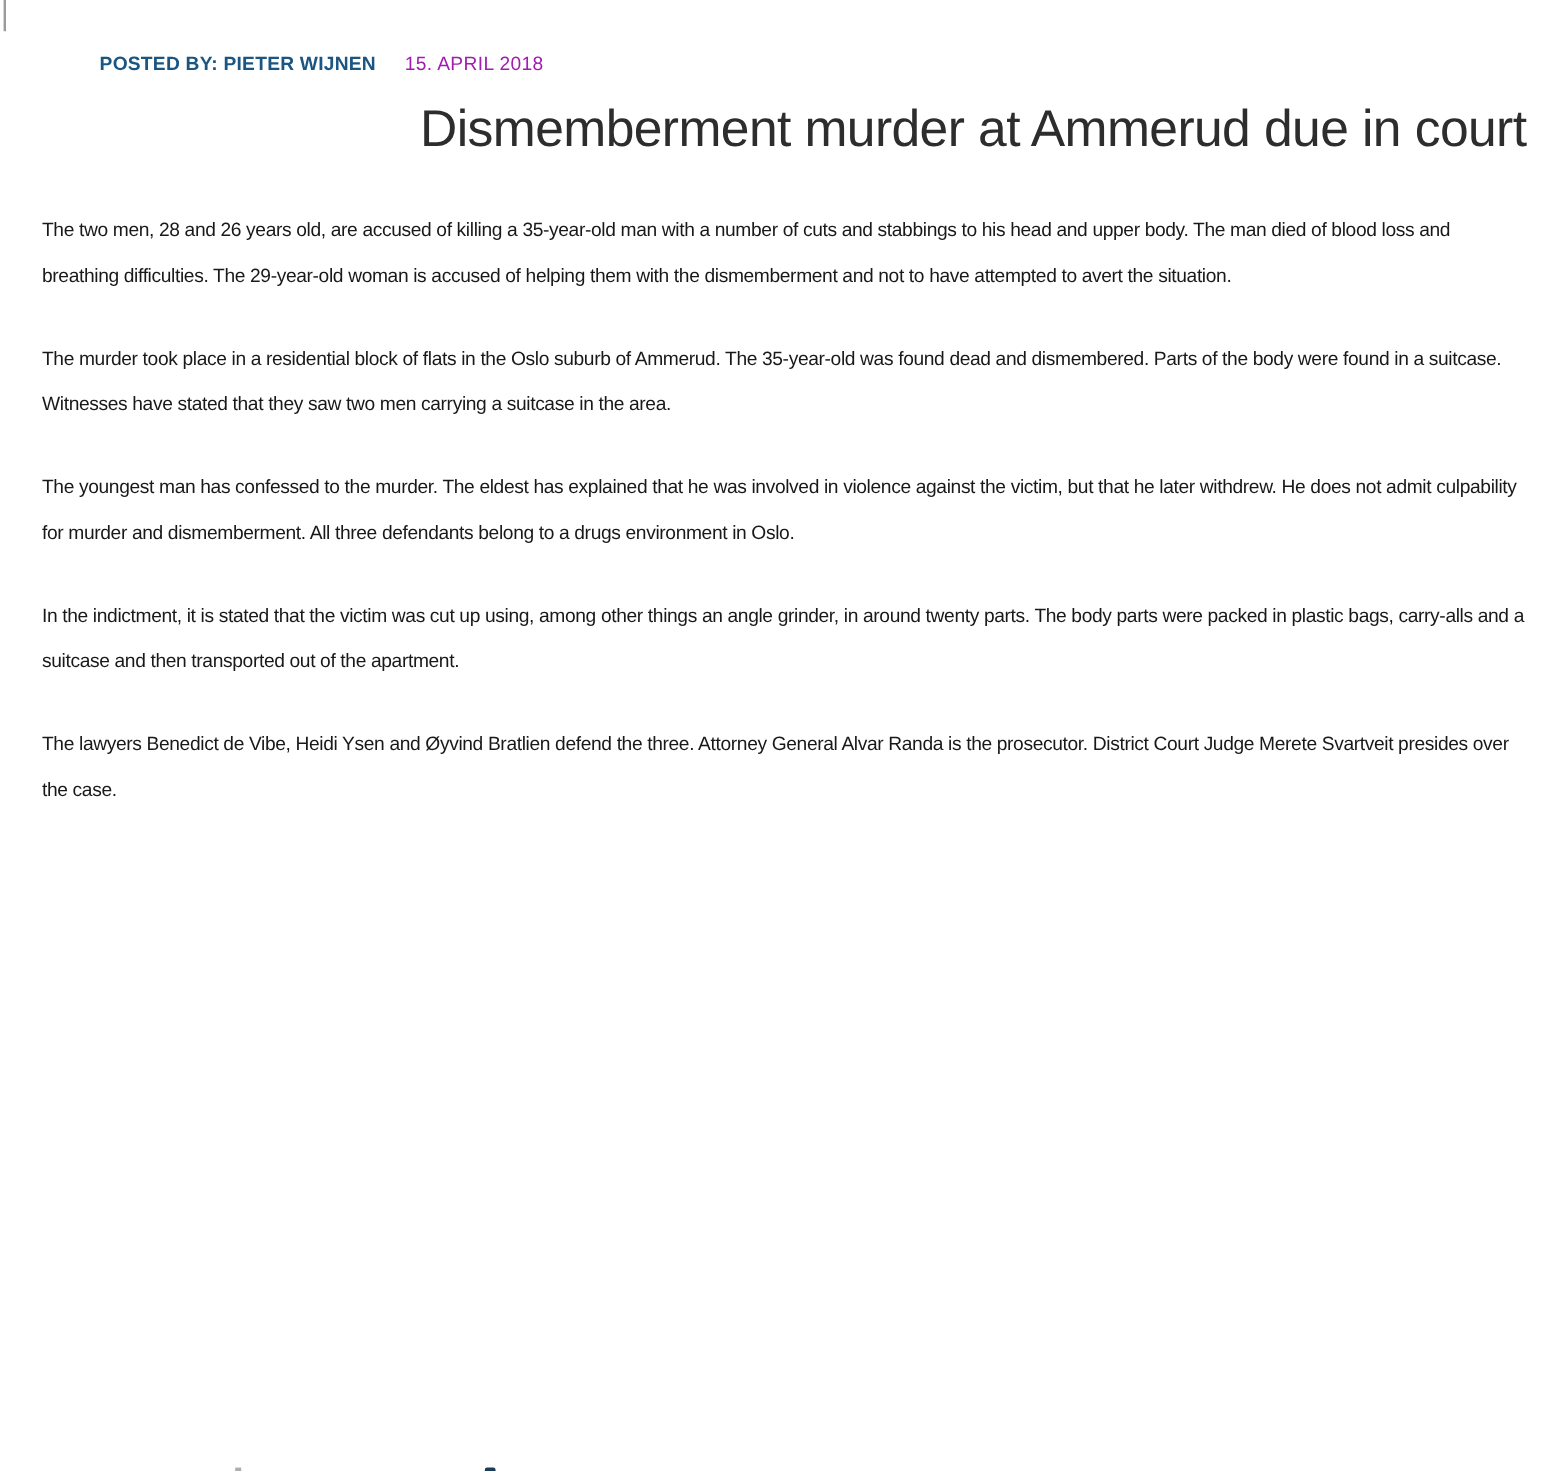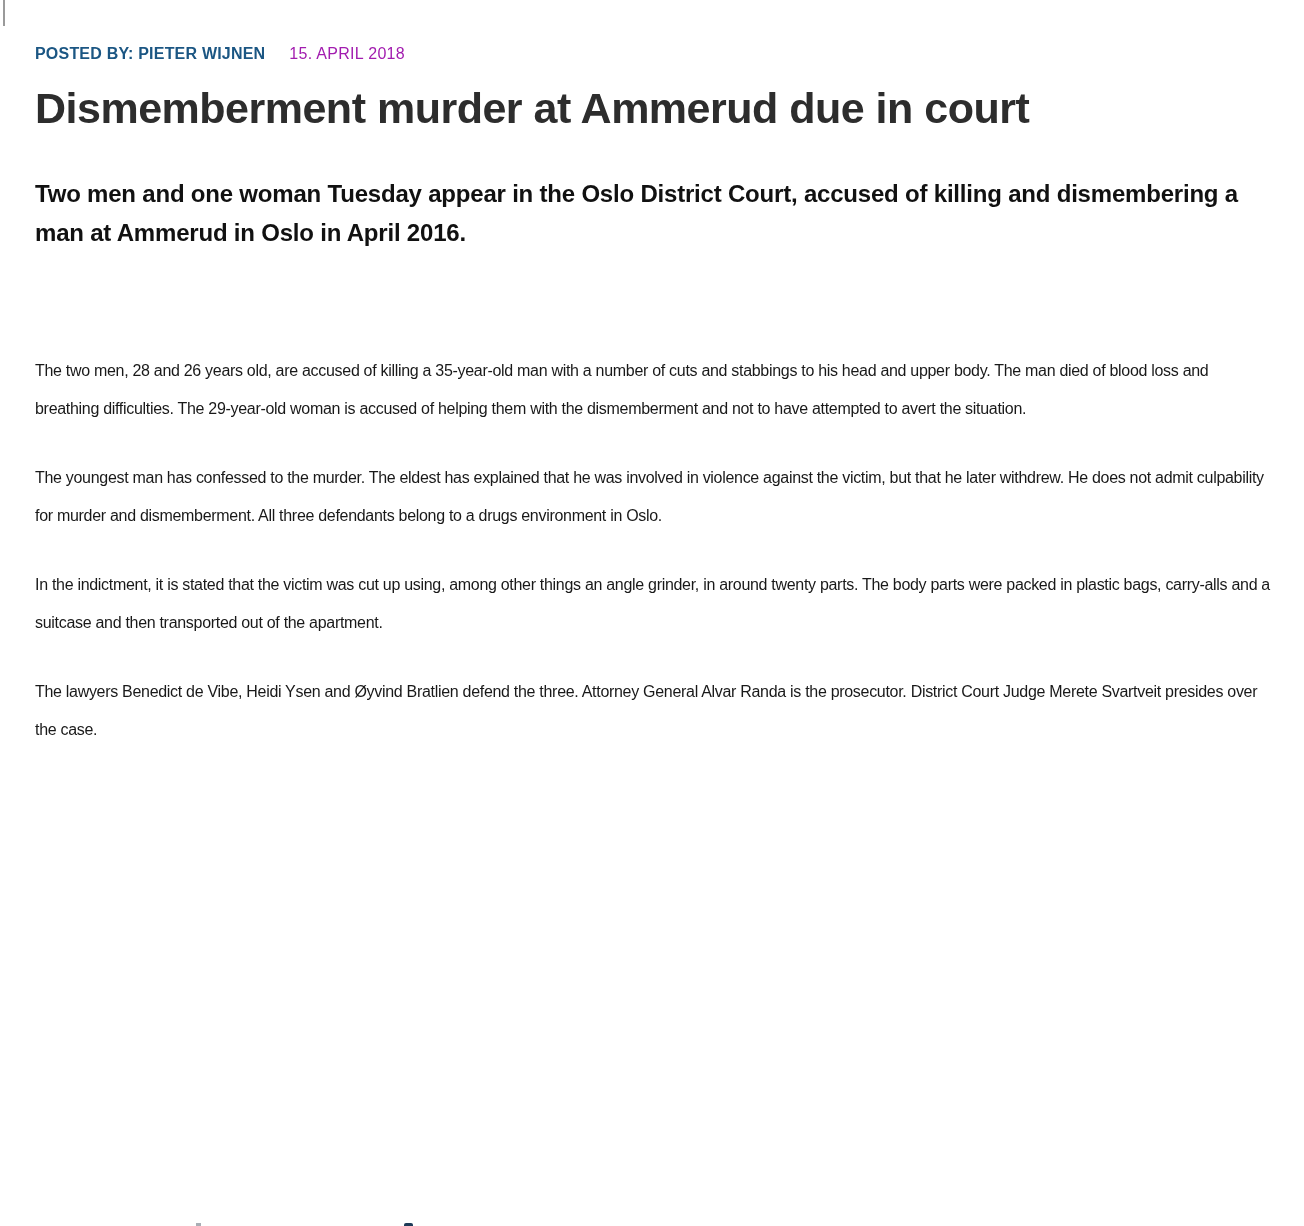--- a/index.html
+++ b/index.html
@@ -27,20 +27,21 @@
   }
 
   article {
     padding: 45px 32px 0 35px;
   }
 
   .byline {
     display: flex;
     align-items: baseline;
     margin-bottom: 21px;
+    margin-left: 48px;
   }
   .byline .author {
     color: var(--accent-color, #1b5683);
     font-weight: 700;
     font-size: 16px;
     letter-spacing: 0.2px;
     text-decoration: none;
     cursor: pointer;
     text-transform: uppercase;
   }
@@ -49,23 +50,24 @@
     font-size: 16px;
     letter-spacing: 0.3px;
     color: #a21caf;
     text-transform: uppercase;
   }
 
   h1.title {
     margin: 0 0 42px 0;
     font-size: 43px;
     line-height: 48px;
-    font-weight: 700;
+    font-weight: 400;
     letter-spacing: -0.5px;
     color: var(--title-color, #2d2d2d);
+    text-align: right;
   }
 
   p.lede {
     margin: 0 0 100px 0;
     font-size: 24px;
     line-height: 39px;
     font-weight: 700;
     letter-spacing: -0.2px;
     color: #111111;
   }
@@ -103,24 +105,24 @@
 <div class="left-edge-artifact"></div>
 
 <article>
   <div class="byline">
     <a class="author">POSTED BY: PIETER WIJNEN</a>
     <span class="date">15. APRIL 2018</span>
   </div>
 
   <h1 class="title">Dismemberment murder at Ammerud due in court</h1>
 
-  <p class="lede">Two men and one woman Tuesday appear in the Oslo District Court, accused of killing and dismembering a man at Ammerud in Oslo in April 2016.</p>
 
   <div class="article-body">
     <p>The two men, 28 and 26 years old, are accused of killing a 35-year-old man with a number of cuts and stabbings to his head and upper body. The man died of blood loss and breathing difficulties. The 29-year-old woman is accused of helping them with the dismemberment and not to have attempted to avert the situation.</p>
+    <p>The murder took place in a residential block of flats in the Oslo suburb of Ammerud. The 35-year-old was found dead and dismembered. Parts of the body were found in a suitcase. Witnesses have stated that they saw two men carrying a suitcase in the area.</p>
     <p>The youngest man has confessed to the murder. The eldest has explained that he was involved in violence against the victim, but that he later withdrew. He does not admit culpability for murder and dismemberment. All three defendants belong to a drugs environment in Oslo.</p>
     <p>In the indictment, it is stated that the victim was cut up using, among other things an angle grinder, in around twenty parts. The body parts were packed in plastic bags, carry-alls and a suitcase and then transported out of the apartment.</p>
     <p>The lawyers Benedict de Vibe, Heidi Ysen and Øyvind Bratlien defend the three. Attorney General Alvar Randa is the prosecutor. District Court Judge Merete Svartveit presides over the case.</p>
   </div>
 </article>
 
 <div class="cutoff-gray"></div>
 <div class="cutoff-navy"></div>
 
 </body></html>

